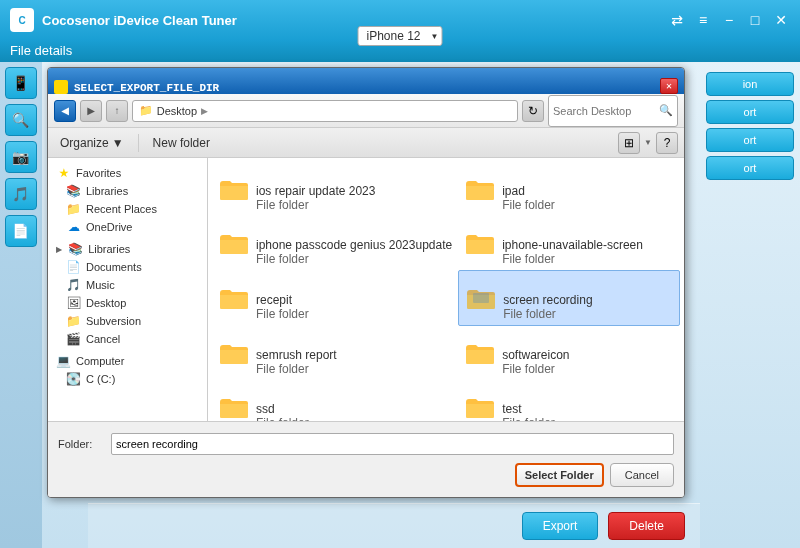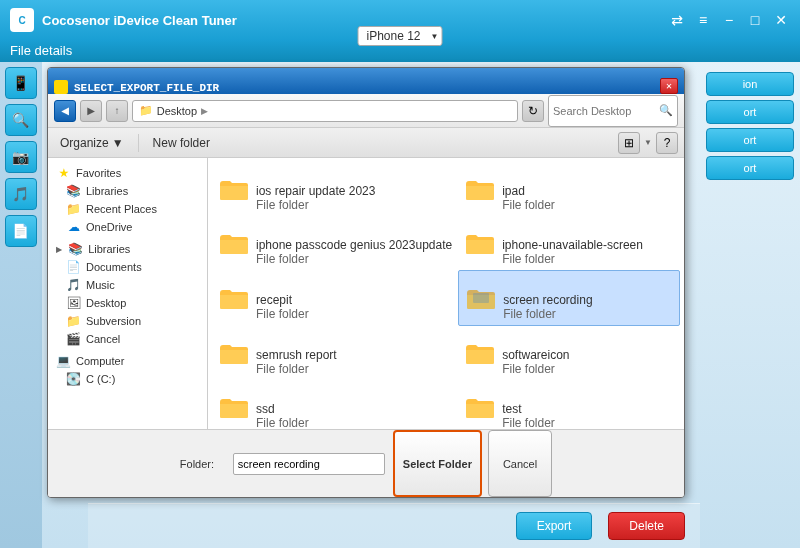--- a/index.html
+++ b/index.html
@@ -168,21 +168,21 @@
       bottom: 0;
       left: 46px;
       right: 0;
       height: 45px;
       background: rgba(255,255,255,0.2);
       border-top: 1px solid rgba(255,255,255,0.5);
       display: flex;
       align-items: center;
       justify-content: flex-end;
       padding: 0 15px;
-      gap: 16px;
+      gap: 10px;
     }
     .export-btn {
       background: linear-gradient(180deg, #4dc8f0 0%, #1aabdc 100%);
       border: 1px solid #0f8ab8;
       border-radius: 4px;
       color: #fff;
       font-size: 12px;
       padding: 6px 20px;
       cursor: pointer;
     }
@@ -484,25 +484,25 @@
       text-overflow: ellipsis;
       margin-top: 18px;
     }
     .file-type {
       font-size: 12px;
       color: #666;
     }
 
     
     .dialog-footer {
-      height: 68px;
+      height: 76px;
       background: #f0f0f0;
       border-top: 1px solid #ccc;
       display: flex;
-      flex-direction: row;
+      flex-direction: column;
       justify-content: center;
       padding: 0 10px;
       gap: 8px;
     }
     .folder-row {
       display: flex;
       align-items: center;
       gap: 8px;
     }
     .folder-label {

